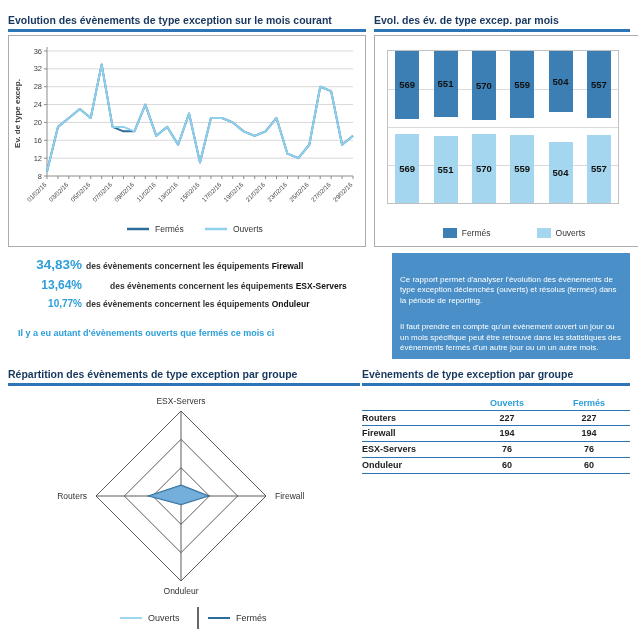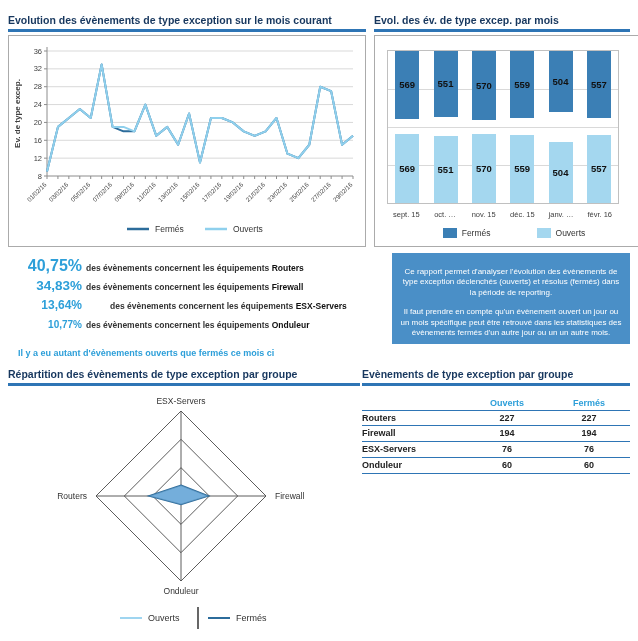--- a/index.html
+++ b/index.html
@@ -19,21 +19,21 @@
   .blegend .entry{display:flex;align-items:center;gap:5px;font-size:8.5px;color:#333;}
   .swatch{width:14px;height:10px;display:inline-block;}
   
   .stat-row{display:flex;align-items:baseline;}
   .stat-pct{width:64px;text-align:right;font-weight:bold;color:#2D9FD9;margin-right:4px;white-space:nowrap;}
   .stat-txt{font-size:8.5px;font-weight:600;color:#333;white-space:nowrap;}
   .stat-txt b{font-weight:800;color:#111;}
   .stat-note{margin-top:9px;font-size:9px;font-weight:bold;color:#2D9FD9;}
   
   .info{background:#4A8FC7;color:#fff;font-size:8px;line-height:1.3;padding:6px 8px;}
-  .info p{margin:8px 0 9px 0;text-align:center;}
+  .info p{margin:16px 0 9px 0;}
   .info p:last-child{margin-bottom:0;}
   
   .gtable{width:100%;margin-top:9px;}
   .g-row{display:flex;height:16px;align-items:center;border-bottom:1.5px solid #2E75B5;}
   .g-head{display:flex;height:15px;align-items:flex-end;padding-bottom:2px;}
   .c-label{width:104px;font-size:9px;font-weight:bold;color:#222;}
   .c-val{width:82px;text-align:center;font-size:9px;font-weight:bold;color:#222;}
   .c-hval{width:82px;text-align:center;font-size:9px;font-weight:bold;color:#2D9FD9;}
   text{font-family:"Liberation Sans",sans-serif;}
 </style>
@@ -141,47 +141,35 @@
           <div class="bar" style="left: 45.5px; width: 24px; height: 66.7px; background: rgb(164, 215, 239); bottom: 0px;">551</div>
           <div class="bar" style="left: 83.8333px; width: 24px; height: 69px; background: rgb(59, 127, 181); top: 0px;">570</div>
           <div class="bar" style="left: 83.8333px; width: 24px; height: 69px; background: rgb(164, 215, 239); bottom: 0px;">570</div>
           <div class="bar" style="left: 122.167px; width: 24px; height: 67.6684px; background: rgb(59, 127, 181); top: 0px;">559</div>
           <div class="bar" style="left: 122.167px; width: 24px; height: 67.6684px; background: rgb(164, 215, 239); bottom: 0px;">559</div>
           <div class="bar" style="left: 160.5px; width: 24px; height: 61.0105px; background: rgb(59, 127, 181); top: 0px;">504</div>
           <div class="bar" style="left: 160.5px; width: 24px; height: 61.0105px; background: rgb(164, 215, 239); bottom: 0px;">504</div>
           <div class="bar" style="left: 198.833px; width: 24px; height: 67.4263px; background: rgb(59, 127, 181); top: 0px;">557</div>
           <div class="bar" style="left: 198.833px; width: 24px; height: 67.4263px; background: rgb(164, 215, 239); bottom: 0px;">557</div>
         </div>
-        <div class="months">
-          <div class="month">sept. 15</div>
-          <div class="month">oct. …</div>
-          <div class="month">nov. 15</div>
-          <div class="month">déc. 15</div>
-          <div class="month">janv. …</div>
-          <div class="month">févr. 16</div>
-        </div>
         <div class="blegend">
           <div class="entry">
             <span class="swatch" style="background: rgb(59, 127, 181);"></span>
             <span>Fermés</span>
           </div>
           <div class="entry">
             <span class="swatch" style="background: rgb(164, 215, 239);"></span>
             <span>Ouverts</span>
           </div>
         </div>
       </div>
   </div>
 
   <div class="panel" style="left:18px;top:257px;width:372px;" id="statsBlock">
     <div id="statRows">
-        <div class="stat-row" style="height: 20.5px;">
-          <span class="stat-pct" style="font-size: 16px;">40,75%</span>
-          <span class="stat-txt">des évènements concernent les équipements <b>Routers</b></span>
-        </div>
         <div class="stat-row" style="height: 20.5px;">
           <span class="stat-pct" style="font-size: 13.5px;">34,83%</span>
           <span class="stat-txt">des évènements concernent les équipements <b>Firewall</b></span>
         </div>
         <div class="stat-row" style="height: 20.5px; gap: 24px;">
           <span class="stat-pct" style="font-size: 12px;">13,64%</span>
           <span class="stat-txt">des évènements concernent les équipements <b>ESX-Servers</b></span>
         </div>
         <div class="stat-row" style="height: 20.5px;">
           <span class="stat-pct" style="font-size: 10px;">10,77%</span>

